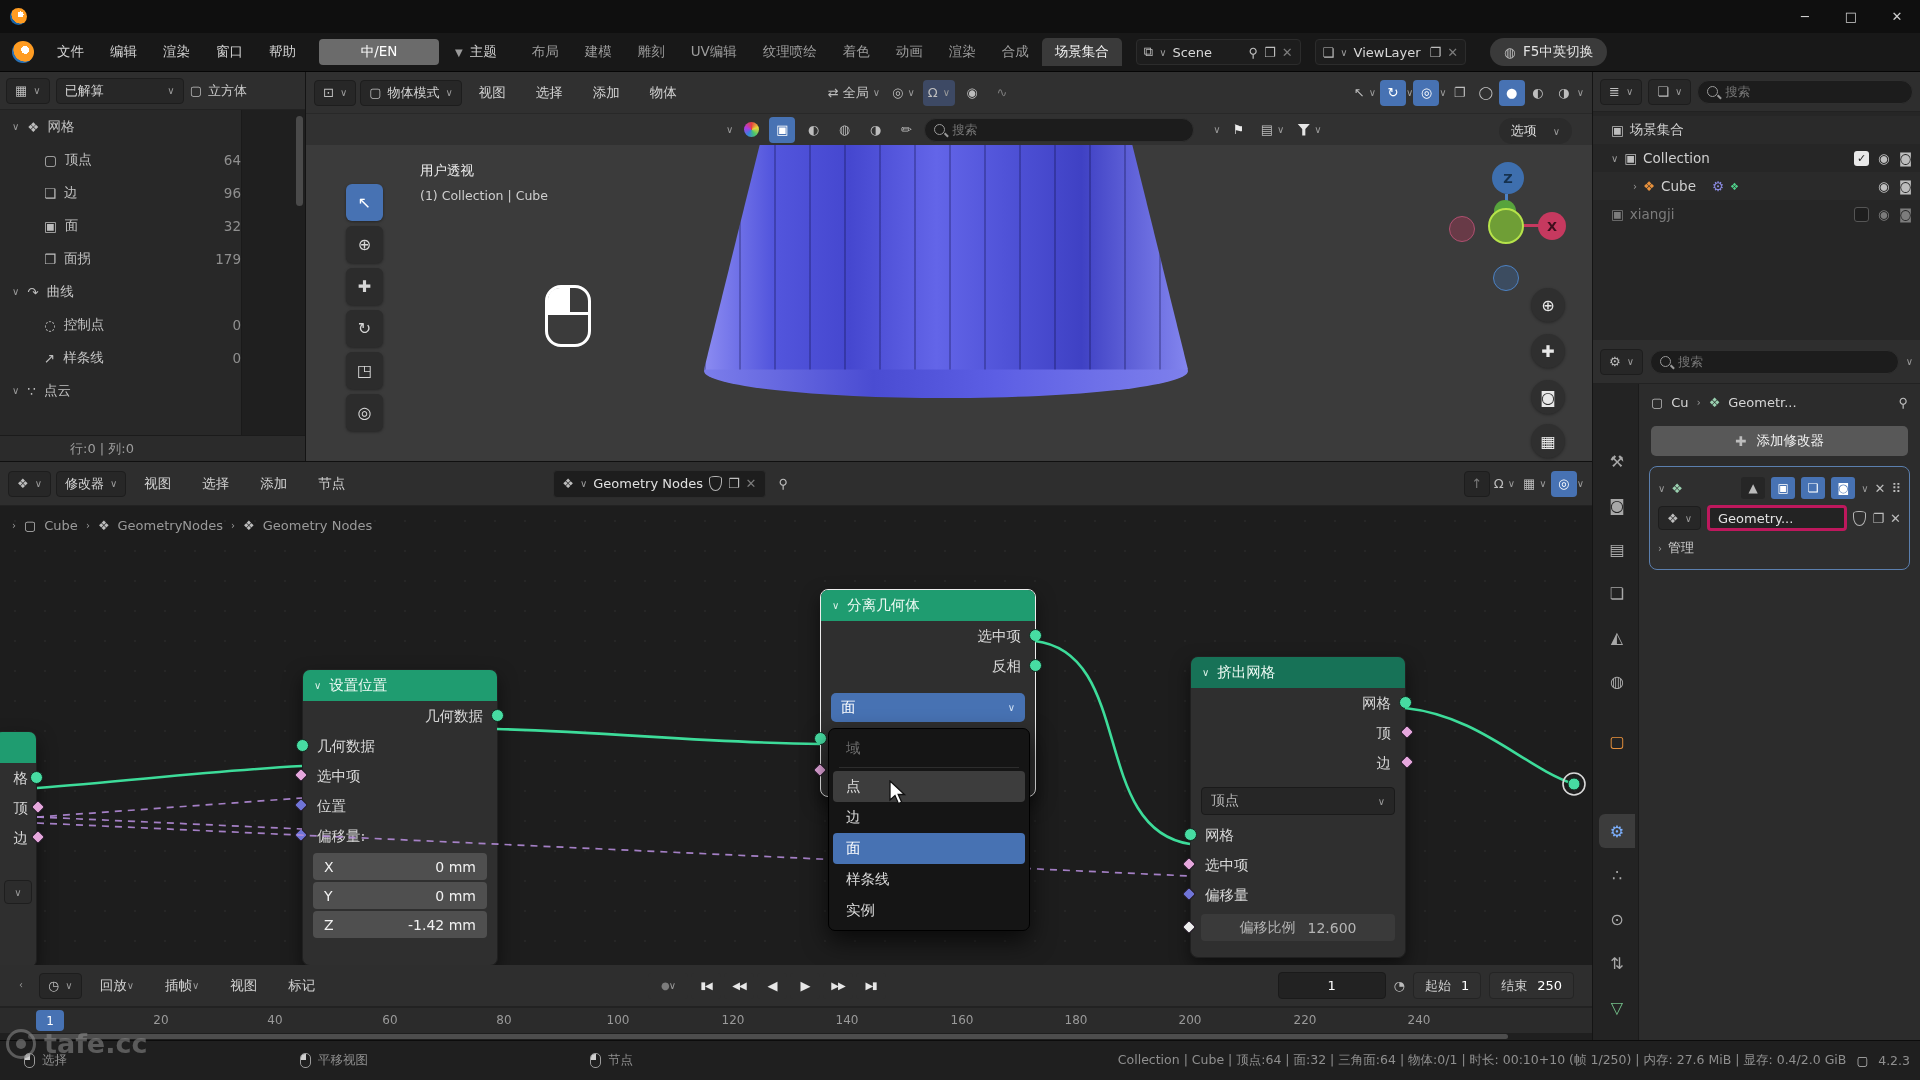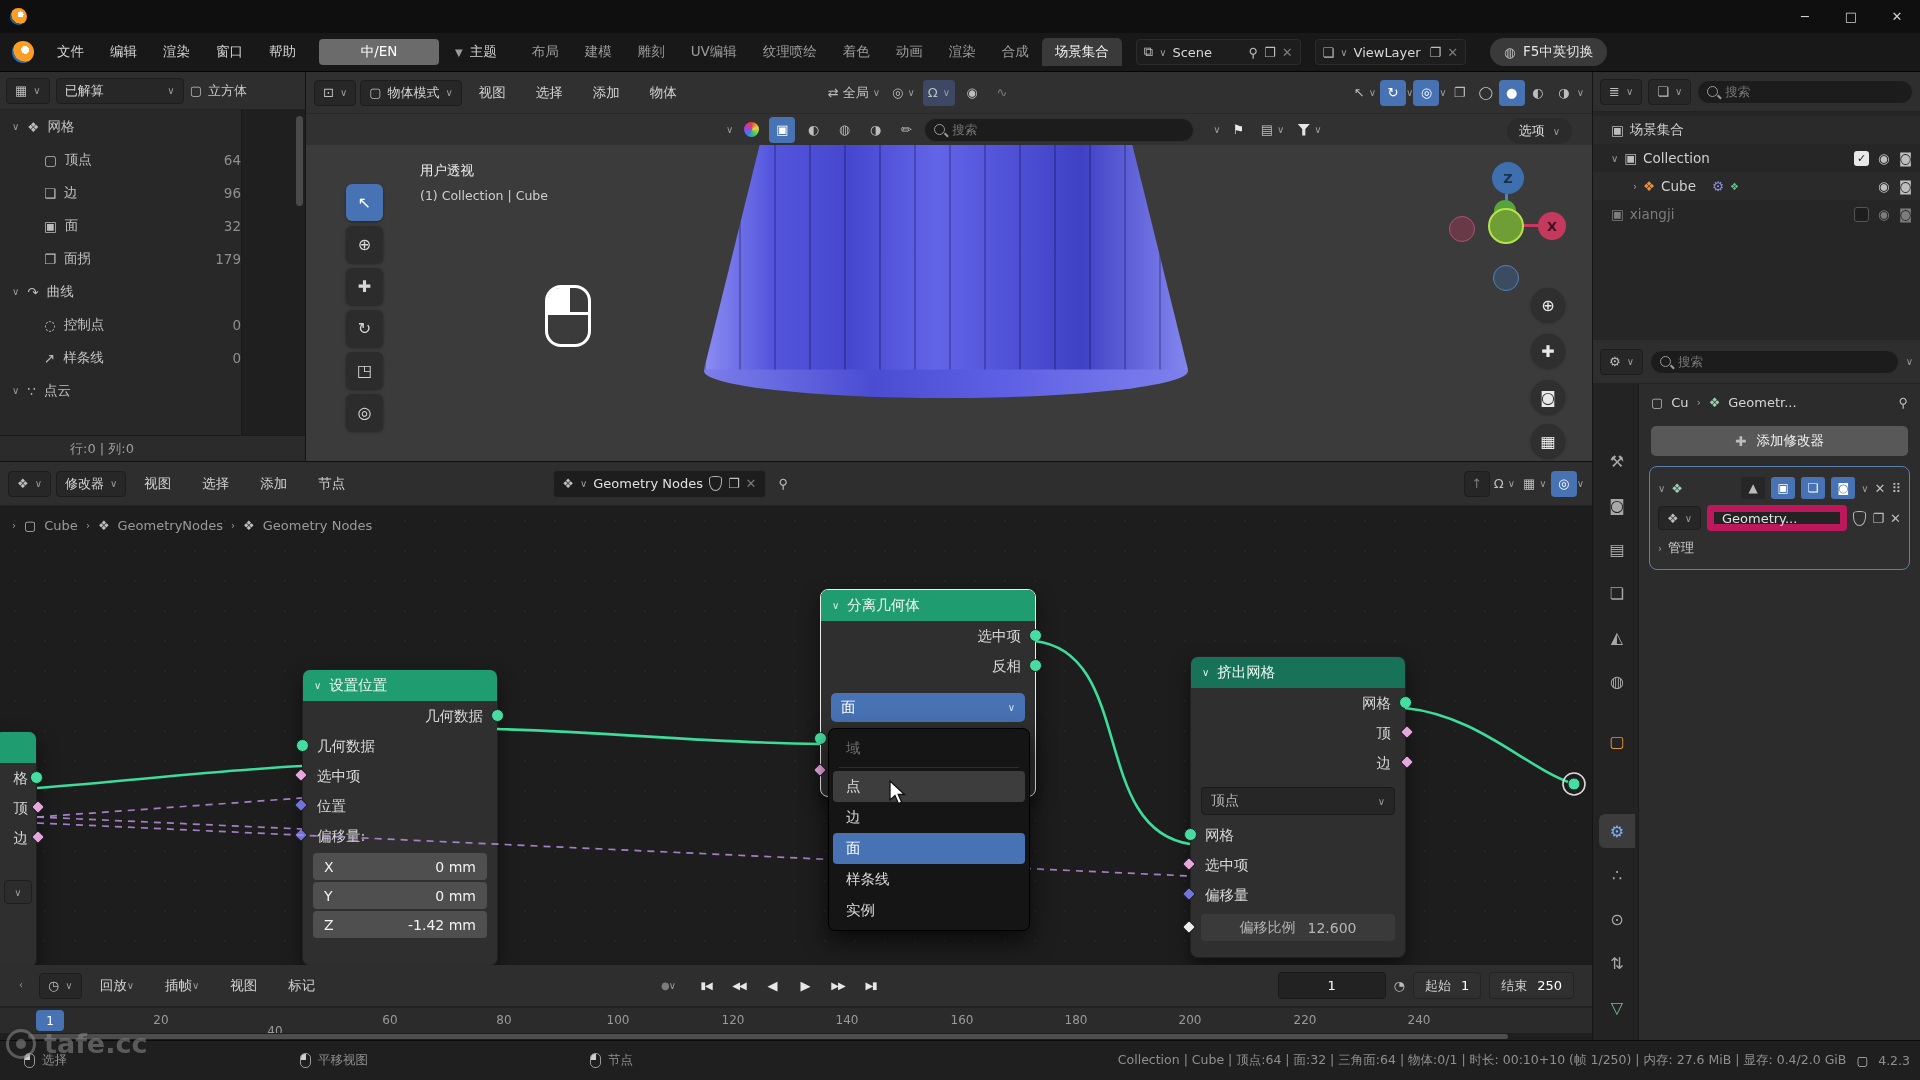--- a/index.html
+++ b/index.html
@@ -68,21 +68,21 @@
     background:repeating-linear-gradient(90deg,rgba(10,10,60,.28) 0 2px,rgba(255,255,255,0) 2px 35px);}
   #cone .base{position:absolute;left:0;top:202px;width:484px;height:54px;border-radius:50%;background:linear-gradient(90deg,#7c7eeb,#4a4cd2 35%,#5c5ee4 60%,#7e80ec);}
   
   #vmouse{left:239px;top:213px;width:46px;height:62px;border:3px solid #fff;border-radius:16px;background:transparent;}
   #vmouse .vline{position:absolute;left:50%;top:0;width:3px;height:26px;background:#fff;margin-left:-1.5px;}
   #vmouse .hline{position:absolute;left:0;top:24px;width:100%;height:3px;background:#fff;}
   #vmouse .lmb{position:absolute;left:0;top:0;width:20px;height:24px;background:#fff;border-radius:12px 0 0 0;}
   
   .gz{position:absolute;border-radius:50%;display:flex;align-items:center;justify-content:center;font-weight:bold;font-size:13px;}
   .navbtn{position:absolute;width:34px;height:34px;border-radius:50%;background:#2f2f2f;color:#e8e8e8;display:flex;align-items:center;justify-content:center;font-size:16px;box-shadow:0 1px 3px rgba(0,0,0,.35);}
-  .optchip{position:absolute;right:20px;top:46px;height:26px;background:#2b2b2b;border-radius:13px;display:flex;align-items:center;gap:8px;padding:0 12px;color:#d8d8d8;}
+  .optchip{position:absolute;right:20px;top:46px;height:26px;background:#2b2b2b;border-radius:13px;display:flex;align-items:center;gap:16px;padding:0 12px;color:#d8d8d8;}
   
   #outliner{left:1592px;top:72px;width:328px;height:268px;background:#262626;border-left:1px solid #141414;}
   #outliner .ehdr{height:40px;padding:0 7px;gap:6px;}
   .olrow{height:28px;display:flex;align-items:center;gap:6px;font-size:13.5px;color:#cfcfcf;padding:0 8px;}
   .olrow:nth-child(odd){background:#2a2a2a;}
   .olrow .right{margin-left:auto;display:flex;gap:9px;align-items:center;}
   .cb{width:15px;height:15px;border-radius:3px;background:#e8e8e8;color:#222;display:flex;align-items:center;justify-content:center;font-size:11px;font-weight:bold;}
   .cb.empty{background:#1e1e1e;border:1px solid #555;color:transparent;}
   .dim{color:#7c7c7c;}
   
@@ -91,21 +91,21 @@
   #ptabs{position:absolute;left:0;top:44px;width:46px;bottom:0;background:#232323;border-right:1px solid #1b1b1b;}
   .ptab{position:absolute;left:6px;width:36px;height:34px;border-radius:6px 0 0 6px;display:flex;align-items:center;justify-content:center;font-size:16px;color:#a8a8a8;}
   .ptab.active{background:#3c3c3c;color:#7db1ff;}
   #pbody{position:absolute;left:46px;top:44px;right:0;bottom:0;}
   .pcrumb{height:36px;display:flex;align-items:center;gap:8px;padding:0 12px;color:#d5d5d5;}
   .addmod{margin:6px 12px;height:30px;background:#585858;border-radius:5px;display:flex;align-items:center;justify-content:center;gap:10px;color:#f1f1f1;font-size:13.5px;}
   .modpanel{margin:10px 10px 0;border:1.5px solid #5b7fae;border-radius:8px;background:#2f2f2f;padding:6px 8px;}
   .modrow{display:flex;align-items:center;gap:6px;height:30px;color:#cfcfcf;}
   .togglechip{width:24px;height:22px;border-radius:3px;background:#262626;display:flex;align-items:center;justify-content:center;color:#bbb;font-size:12px;}
   .togglechip.on{background:#4772b3;color:#fff;}
-  .modname{flex:1;background:#232323;border:7px solid #be185d;border-radius:4px;height:26px;display:flex;align-items:center;padding:0 8px;color:#e2e2e2;}
+  .modname{flex:1;background:#232323;border:3px solid #be185d;border-radius:4px;height:26px;display:flex;align-items:center;padding:0 8px;color:#e2e2e2;}
   .shield{width:13px;height:15px;border:1.6px solid #b5b5b5;border-radius:7px 7px 8px 8px/3px 3px 11px 11px;}
   
   #nodeeditor{left:0;top:461px;width:1592px;height:504px;background:#1d1d1d;border-top:1px solid #101010;overflow:hidden;}
   #necanvas{position:absolute;inset:44px 0 0 0;background-image:radial-gradient(#262626 1px,transparent 1px);background-size:30px 30px;}
   #nodeeditor .ehdr{height:44px;padding:0 8px;gap:5px;position:relative;z-index:4;}
   .netree{display:flex;align-items:center;gap:6px;background:#1d1d1d;border:1px solid #2c2c2c;border-radius:4px;height:28px;padding:0 8px;color:#e0e0e0;}
   #necrumb{position:absolute;left:12px;top:56px;display:flex;align-items:center;gap:8px;color:#9a9a9a;font-size:13px;z-index:3;}
   #wires{position:absolute;left:0;top:0;width:1592px;height:504px;z-index:2;pointer-events:none;}
   .node{position:absolute;background:rgba(48,48,48,.96);border:1px solid #202020;border-radius:8px;box-shadow:0 8px 18px rgba(0,0,0,.5);z-index:1;font-size:14.5px;color:#d8d8d8;}
   .node.selected{border:1.5px solid #ececec;}
@@ -828,21 +828,21 @@
       </span>
       <span class="rangechip">
         <span>结束</span>
         <span style="color:#fff;">250</span>
       </span>
     </span>
   </div>
   <div id="ruler">
     <span class="cfbadge">1</span>
     <span class="tick" style="left:161px;">20</span>
-    <span class="tick" style="left:275px;margin-top:11px;">40</span>
+    <span class="tick" style="left:275px;">40</span>
     <span class="tick" style="left:390px;">60</span>
     <span class="tick" style="left:504px;">80</span>
     <span class="tick" style="left:618px;">100</span>
     <span class="tick" style="left:733px;">120</span>
     <span class="tick" style="left:847px;">140</span>
     <span class="tick" style="left:962px;">160</span>
     <span class="tick" style="left:1076px;">180</span>
     <span class="tick" style="left:1190px;">200</span>
     <span class="tick" style="left:1305px;">220</span>
     <span class="tick" style="left:1419px;">240</span>

